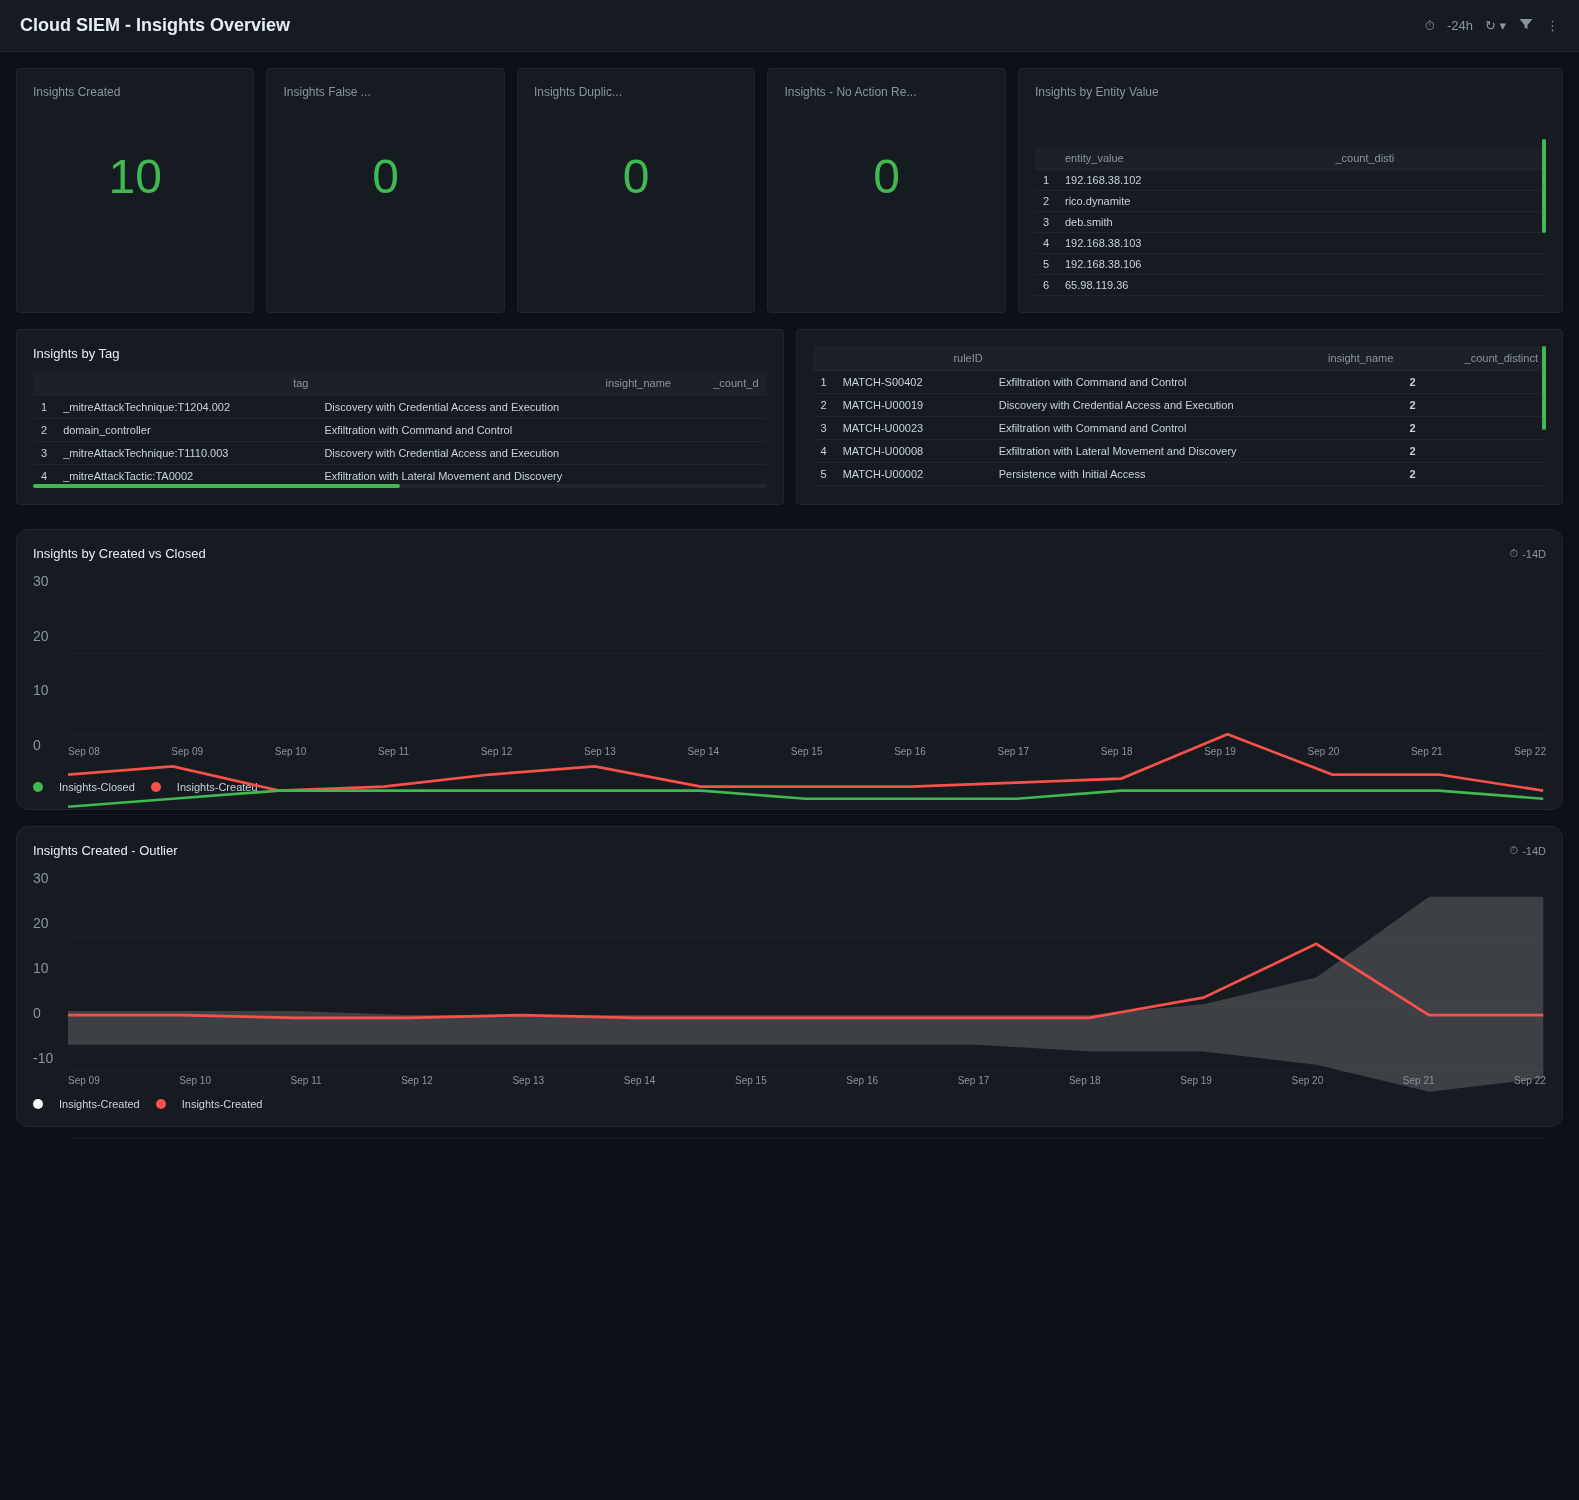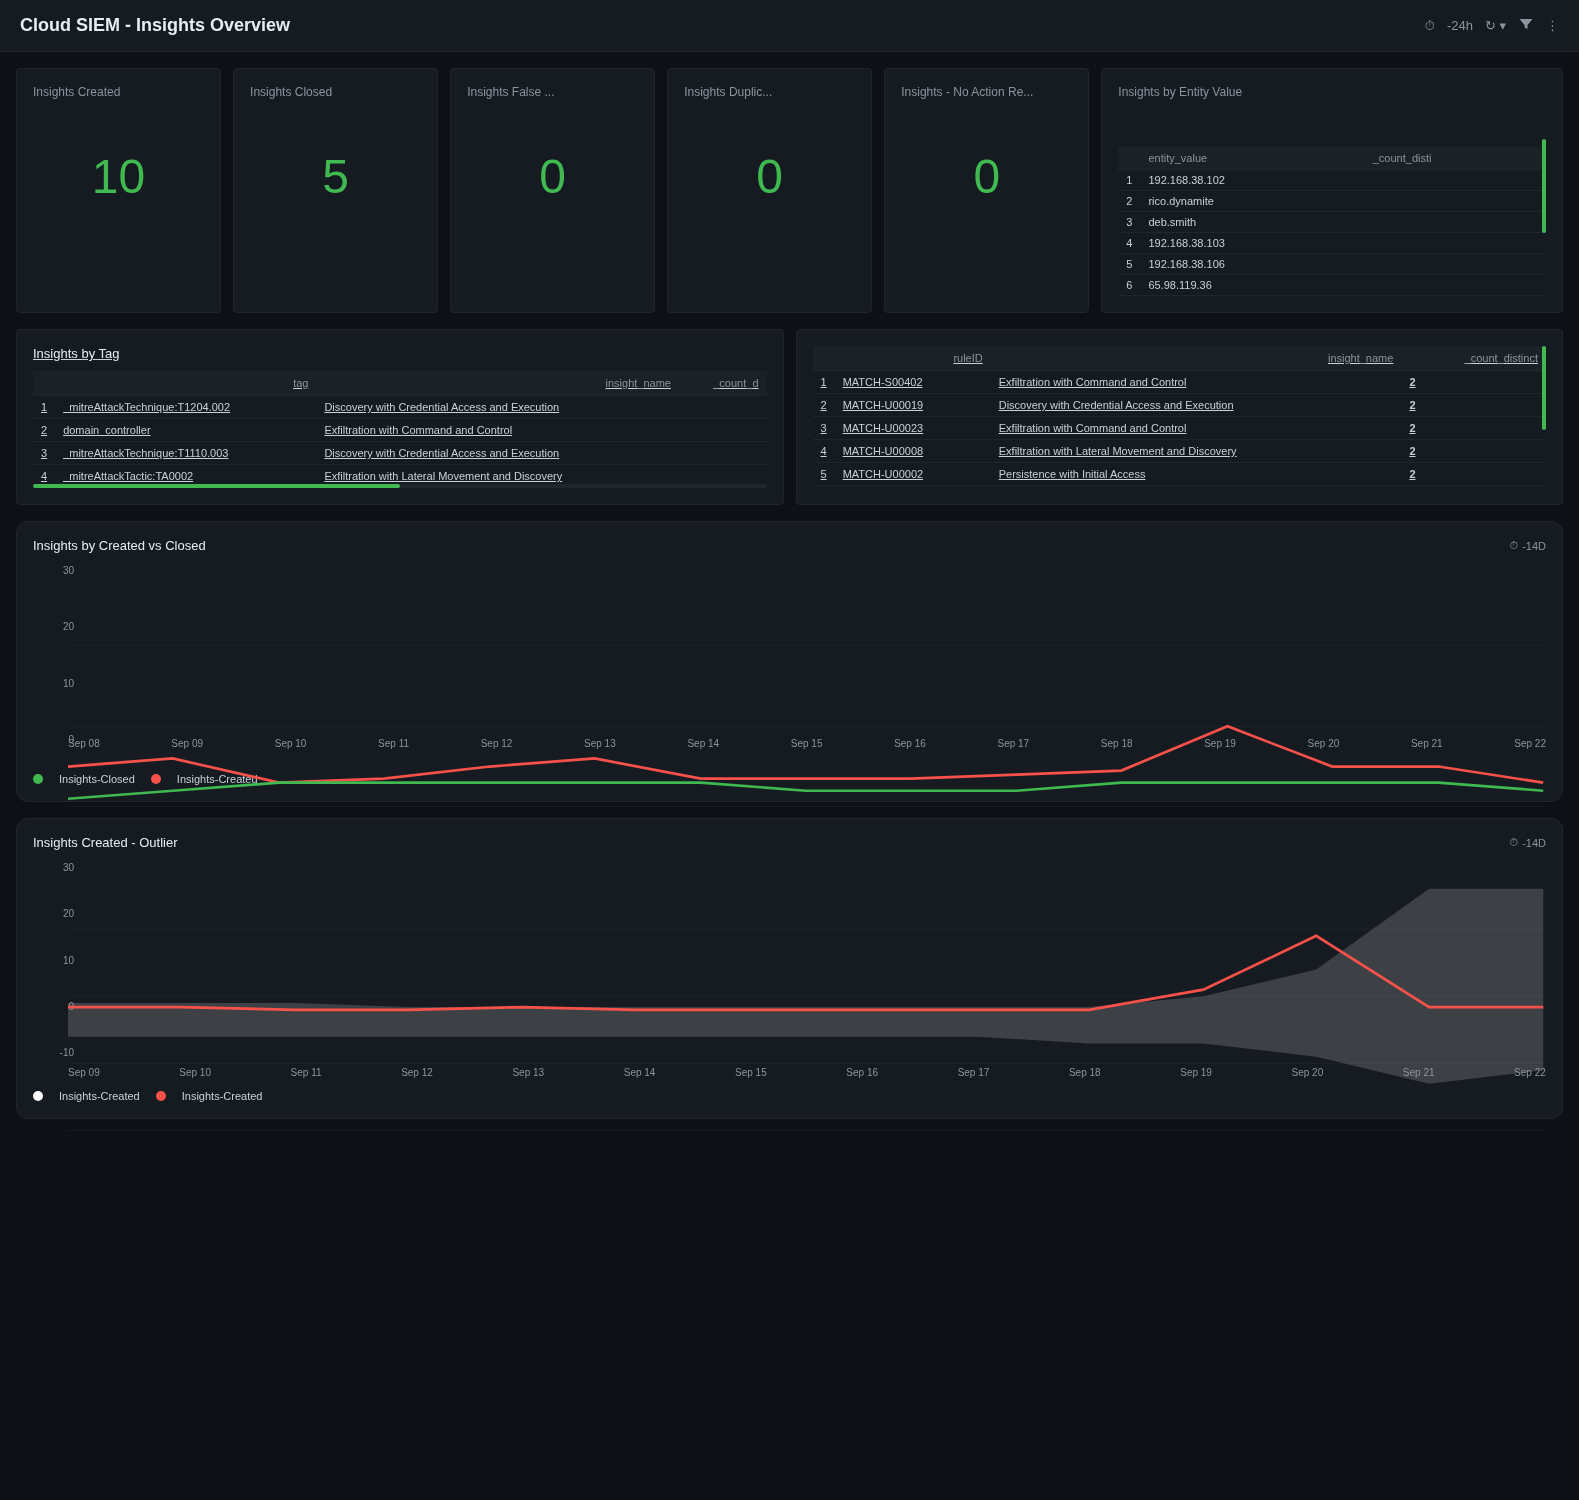--- a/index.html
+++ b/index.html
@@ -90,22 +90,21 @@
     .mini-table td {
       padding: 4px 8px;
       border-bottom: 1px solid #21262d;
       color: #c9d1d9;
     }
     .row-num { color: #8b949e; width: 20px; }
     
     .middle-row {
       display: flex;
       gap: 12px;
-      margin-bottom: 16px;
-      text-decoration: underline;
+      margin-bottom: 24px;
     }
     .table-card {
       background: #161b22;
       border: 1px solid #21262d;
       border-radius: 4px;
       padding: 16px;
       flex: 1;
     }
     .table-card-title {
       font-size: 13px;
@@ -174,30 +173,29 @@
       align-items: center;
       gap: 16px;
     }
     .legend-dot {
       width: 10px;
       height: 10px;
       border-radius: 50%;
     }
     .y-axis {
       position: absolute;
-      left: 11px;
+      left: 0;
       top: 0;
       bottom: 20px;
       width: 30px;
       display: flex;
       flex-direction: column;
       justify-content: space-between;
-      text-align: right;
-      color: #8b949e;
-      font-size: 10px;
+      color: #8b949e;
+      font-size: 14px;
     }
     .x-axis {
       position: absolute;
       bottom: 16px;
       left: 35px;
       right: 0;
       display: flex;
       justify-content: space-between;
       color: #8b949e;
       font-size: 10px;
@@ -236,24 +234,20 @@
     <span>⋮</span>
   </div>
 </div>
 
 <div class="main-content">
 
   <div class="stats-row">
     <div class="stat-card">
       <div class="stat-label">Insights Created</div>
       <div class="stat-value">10</div>
-    </div>
-    <div class="stat-card">
-      <div class="stat-label">Insights Closed</div>
-      <div class="stat-value">5</div>
     </div>
     <div class="stat-card">
       <div class="stat-label">Insights False ...</div>
       <div class="stat-value">0</div>
     </div>
     <div class="stat-card">
       <div class="stat-label">Insights Duplic...</div>
       <div class="stat-value">0</div>
     </div>
     <div class="stat-card">

